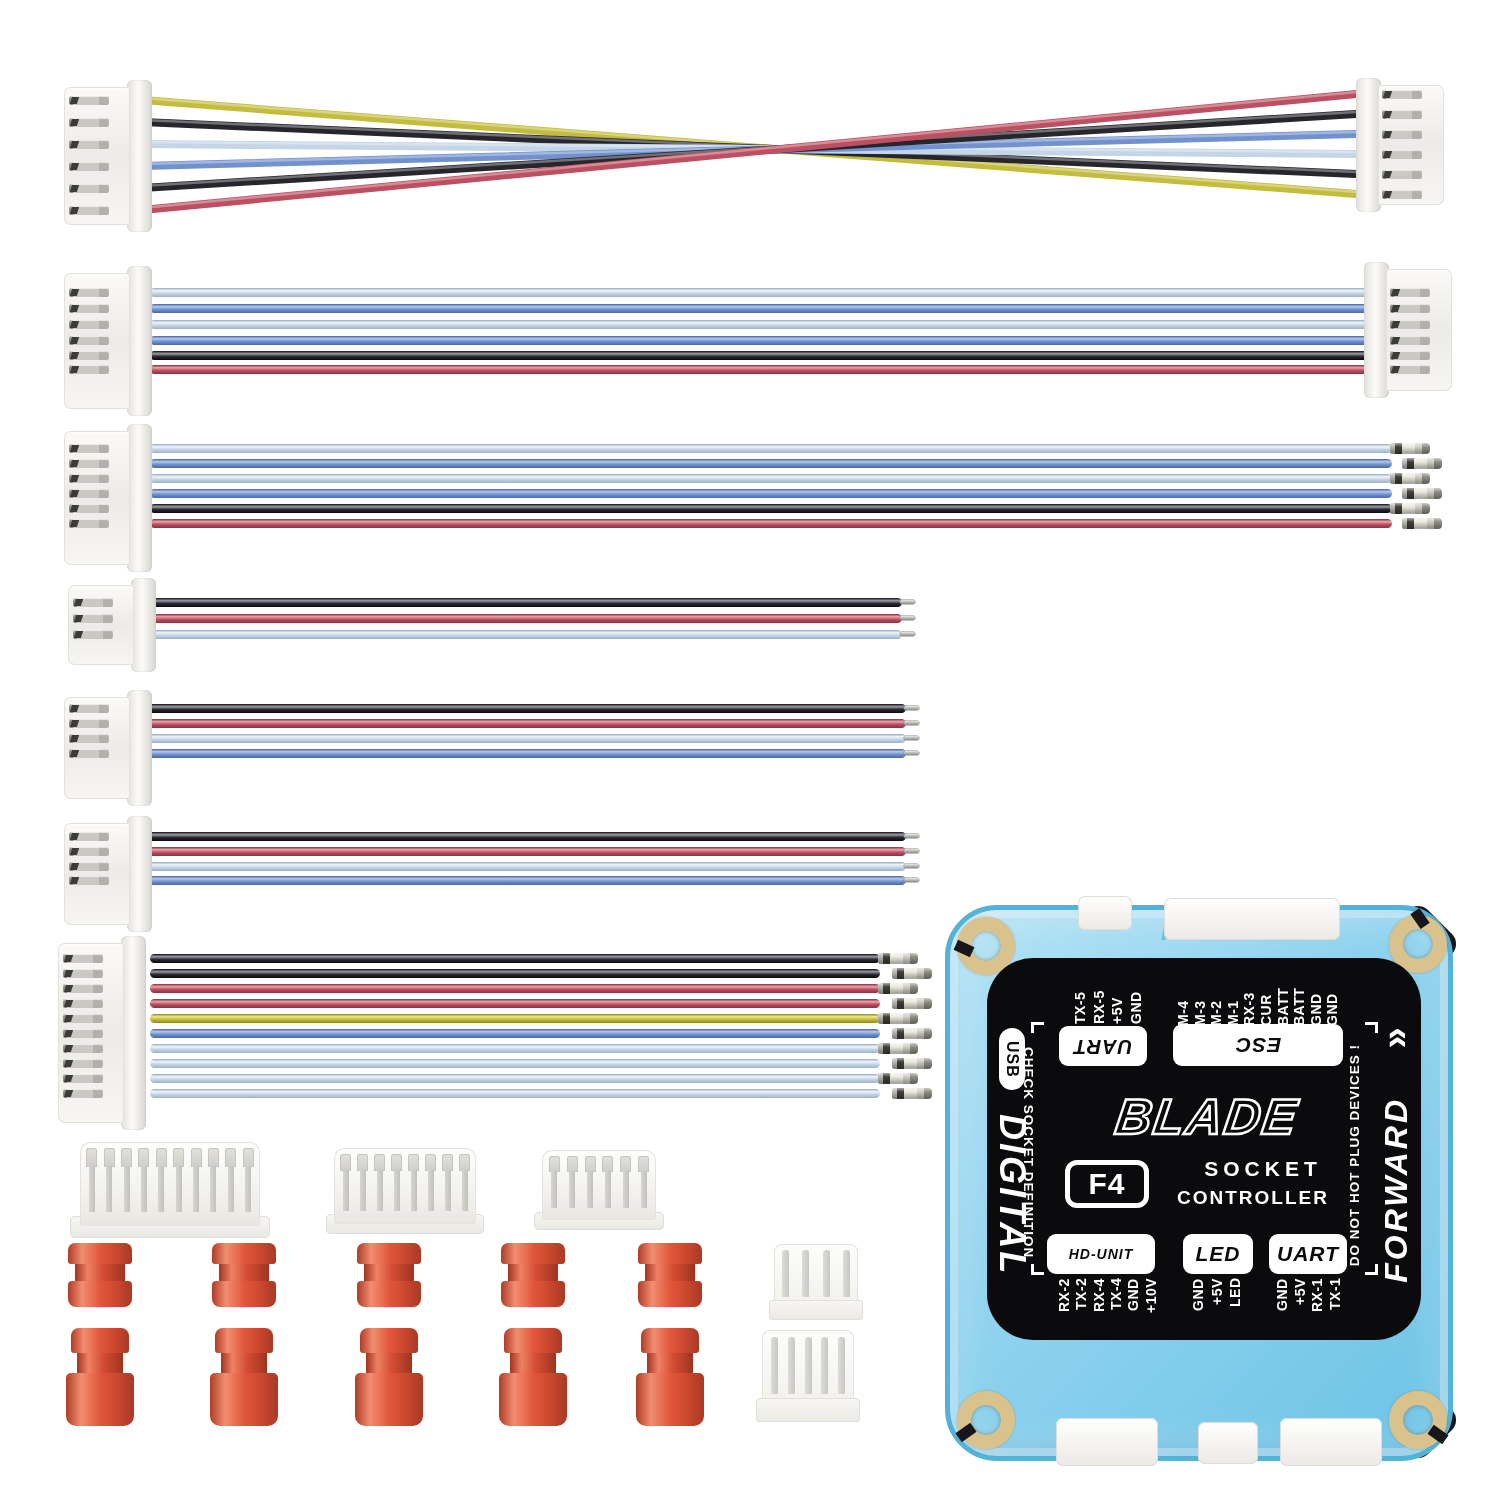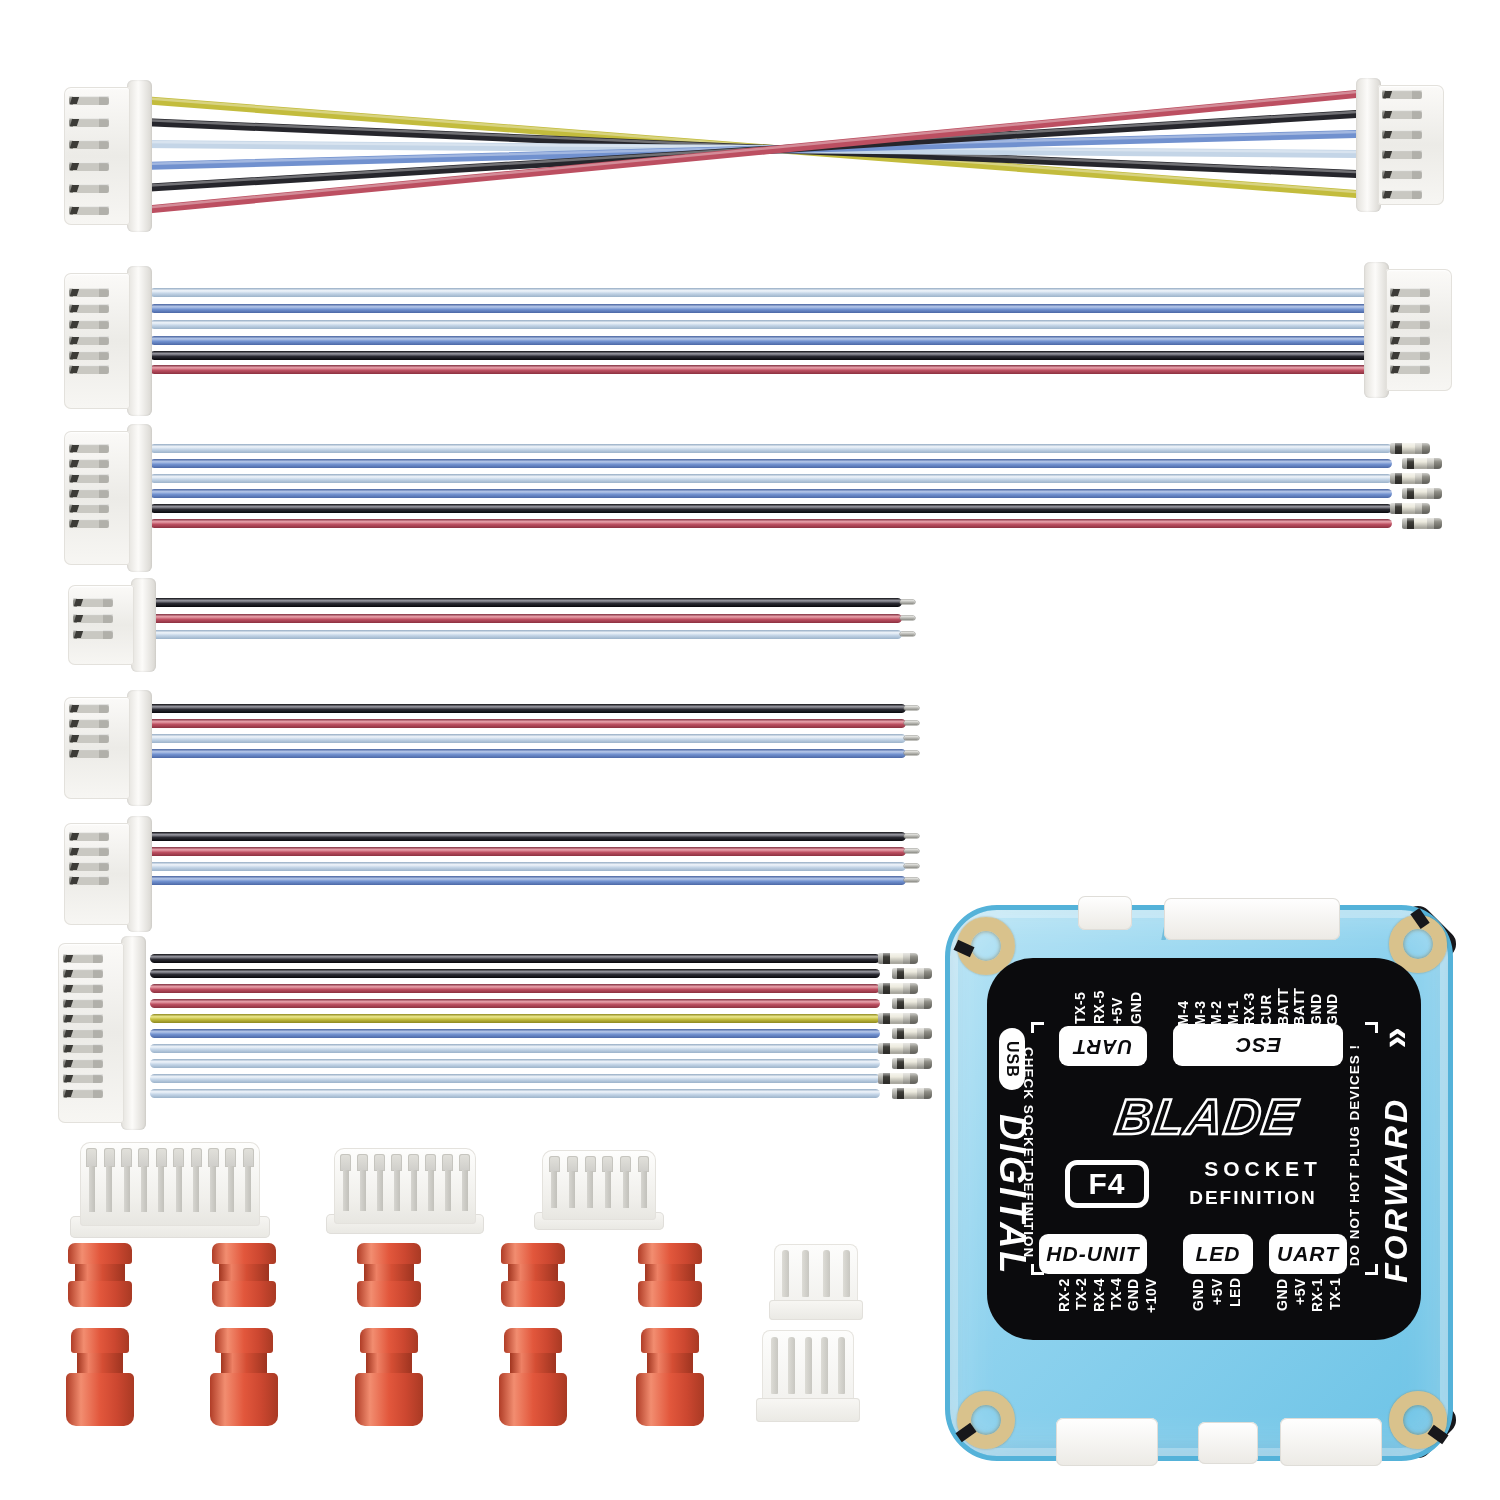--- a/index.html
+++ b/index.html
@@ -557,24 +557,24 @@
       </div>
 
       <div class="blade">BLADE</div>
       <div class="f4box">
         <span>F4</span>
       </div>
       <div class="fctitle" style="left:196px;top:198px;width:160px;height:26px;font-size:21px;letter-spacing:5px;">
         <span>SOCKET</span>
       </div>
       <div class="fctitle" style="left:168px;top:228px;width:196px;height:24px;font-size:19px;letter-spacing:2px;">
-        <span>DEFINITION</span>
-      </div>
-
-      <div class="portbox" style="left:52px;top:276px;width:108px;height:40px;font-size:21px;">
+        <span>CONTROLLER</span>
+      </div>
+
+      <div class="portbox" style="left:60px;top:276px;width:108px;height:40px;font-size:14px;">
         <span>HD-UNIT</span>
       </div>
       <div class="portbox" style="left:196px;top:276px;width:70px;height:40px;font-size:21px;">
         <span>LED</span>
       </div>
       <div class="portbox" style="left:282px;top:276px;width:78px;height:40px;font-size:21px;">
         <span>UART</span>
       </div>
 
       <div class="pinrow down" style="left:68px;top:320px;width:104px;height:62px;">

